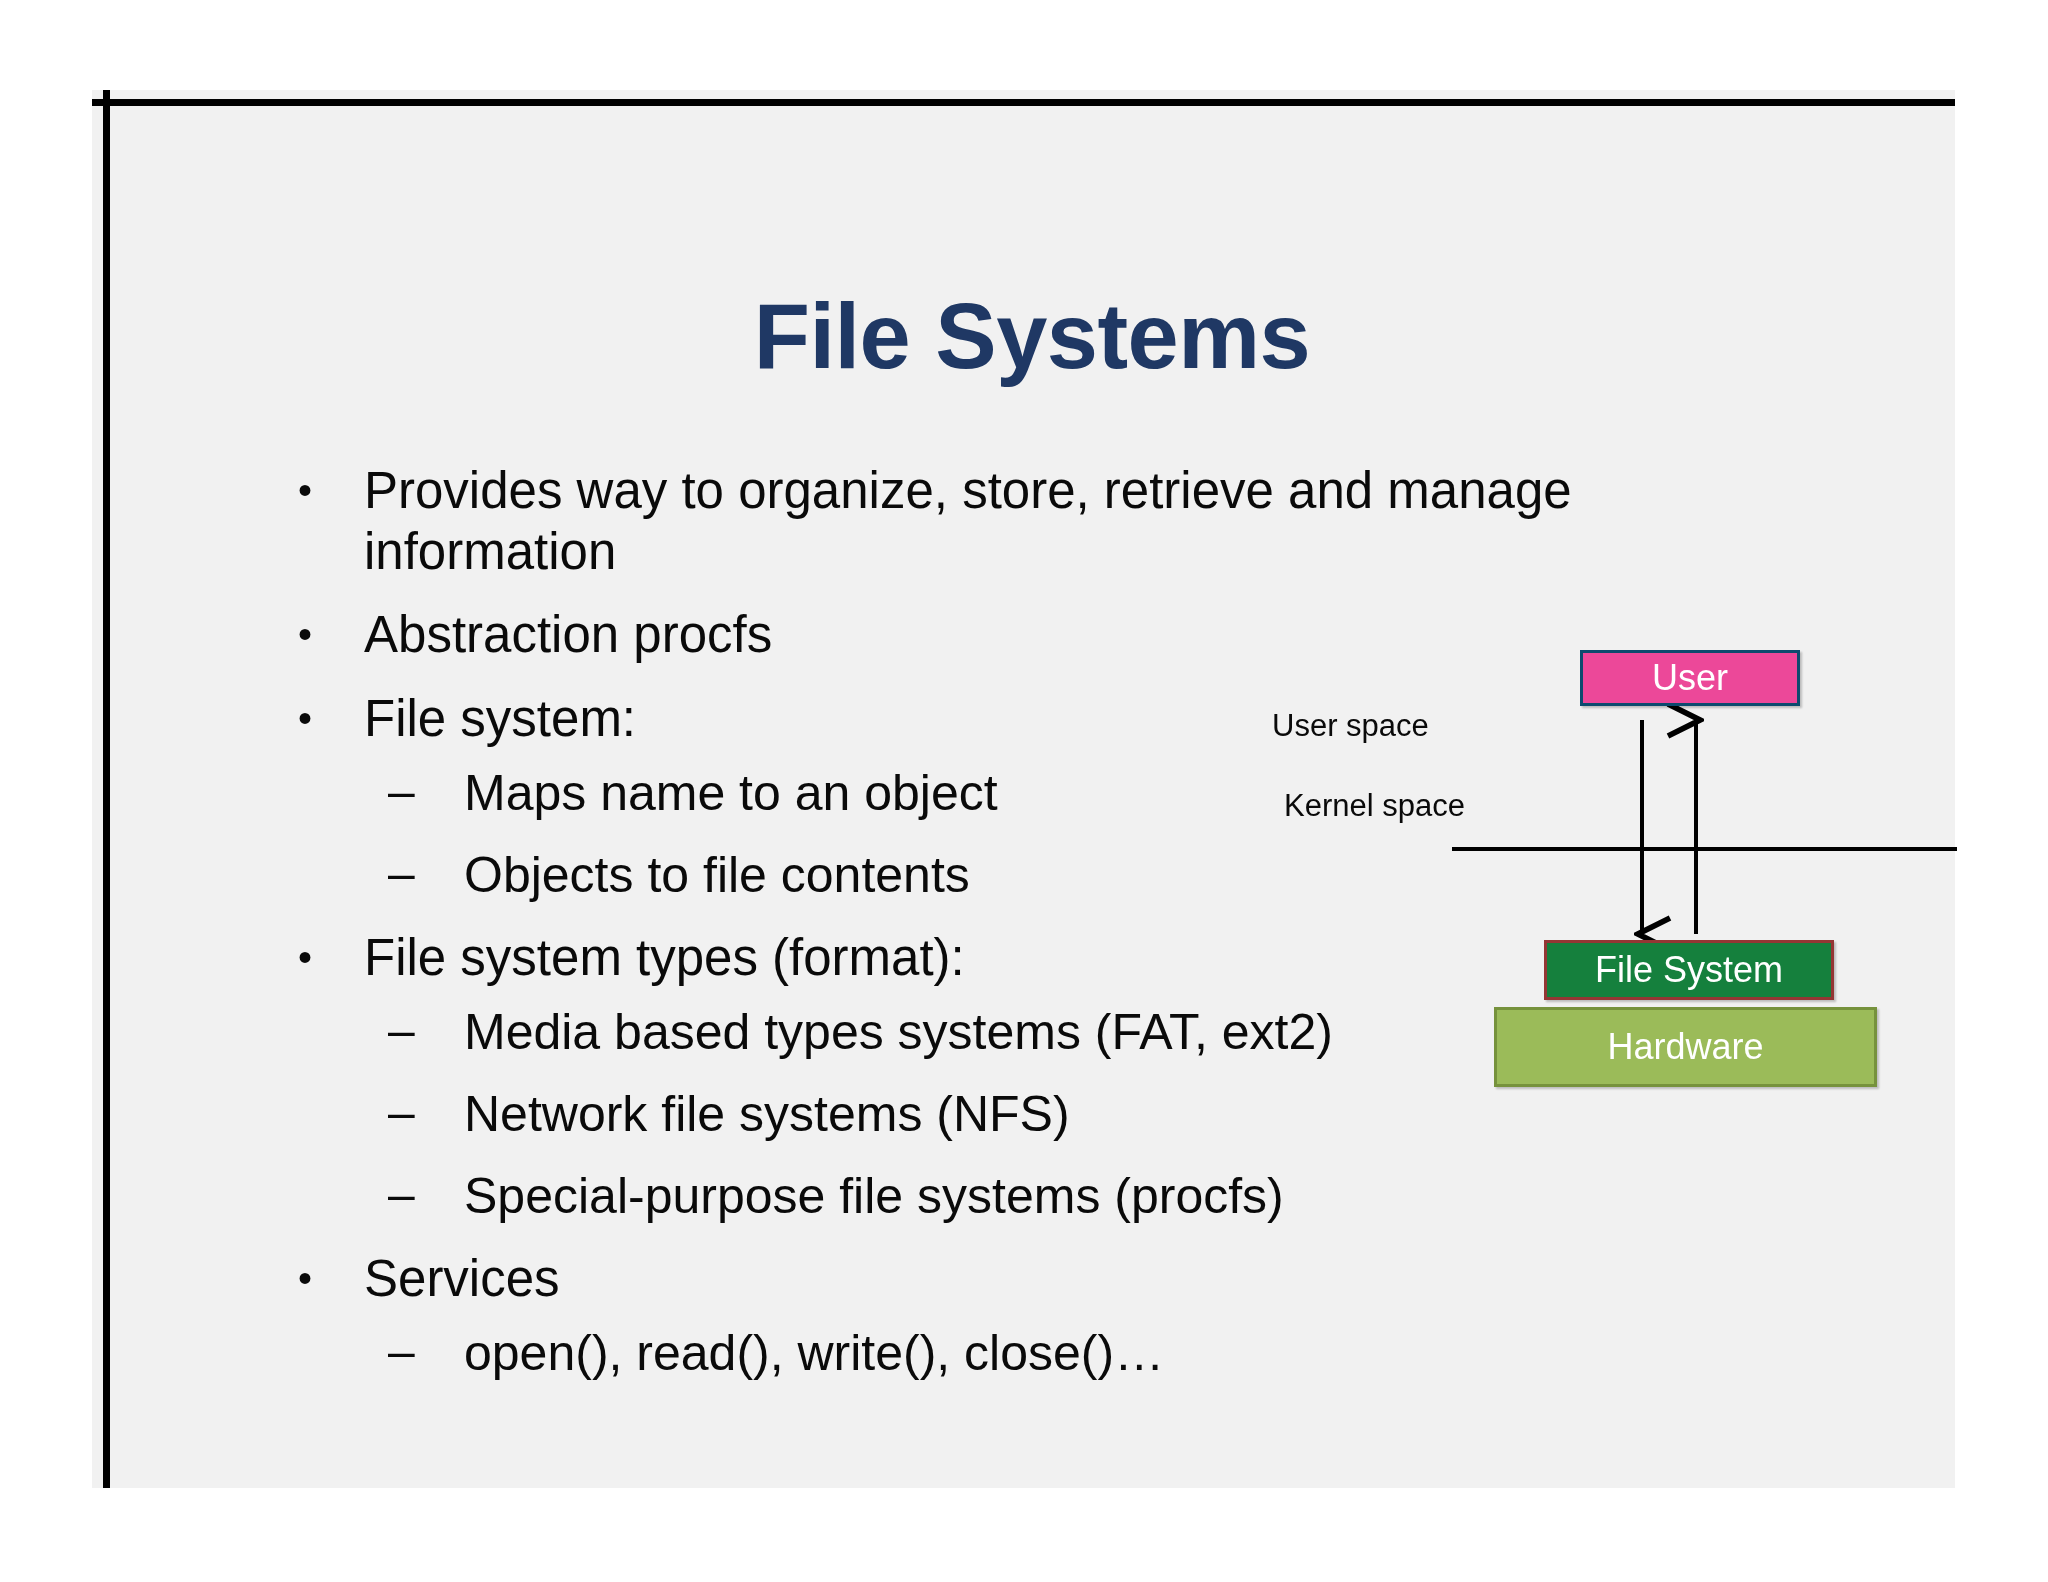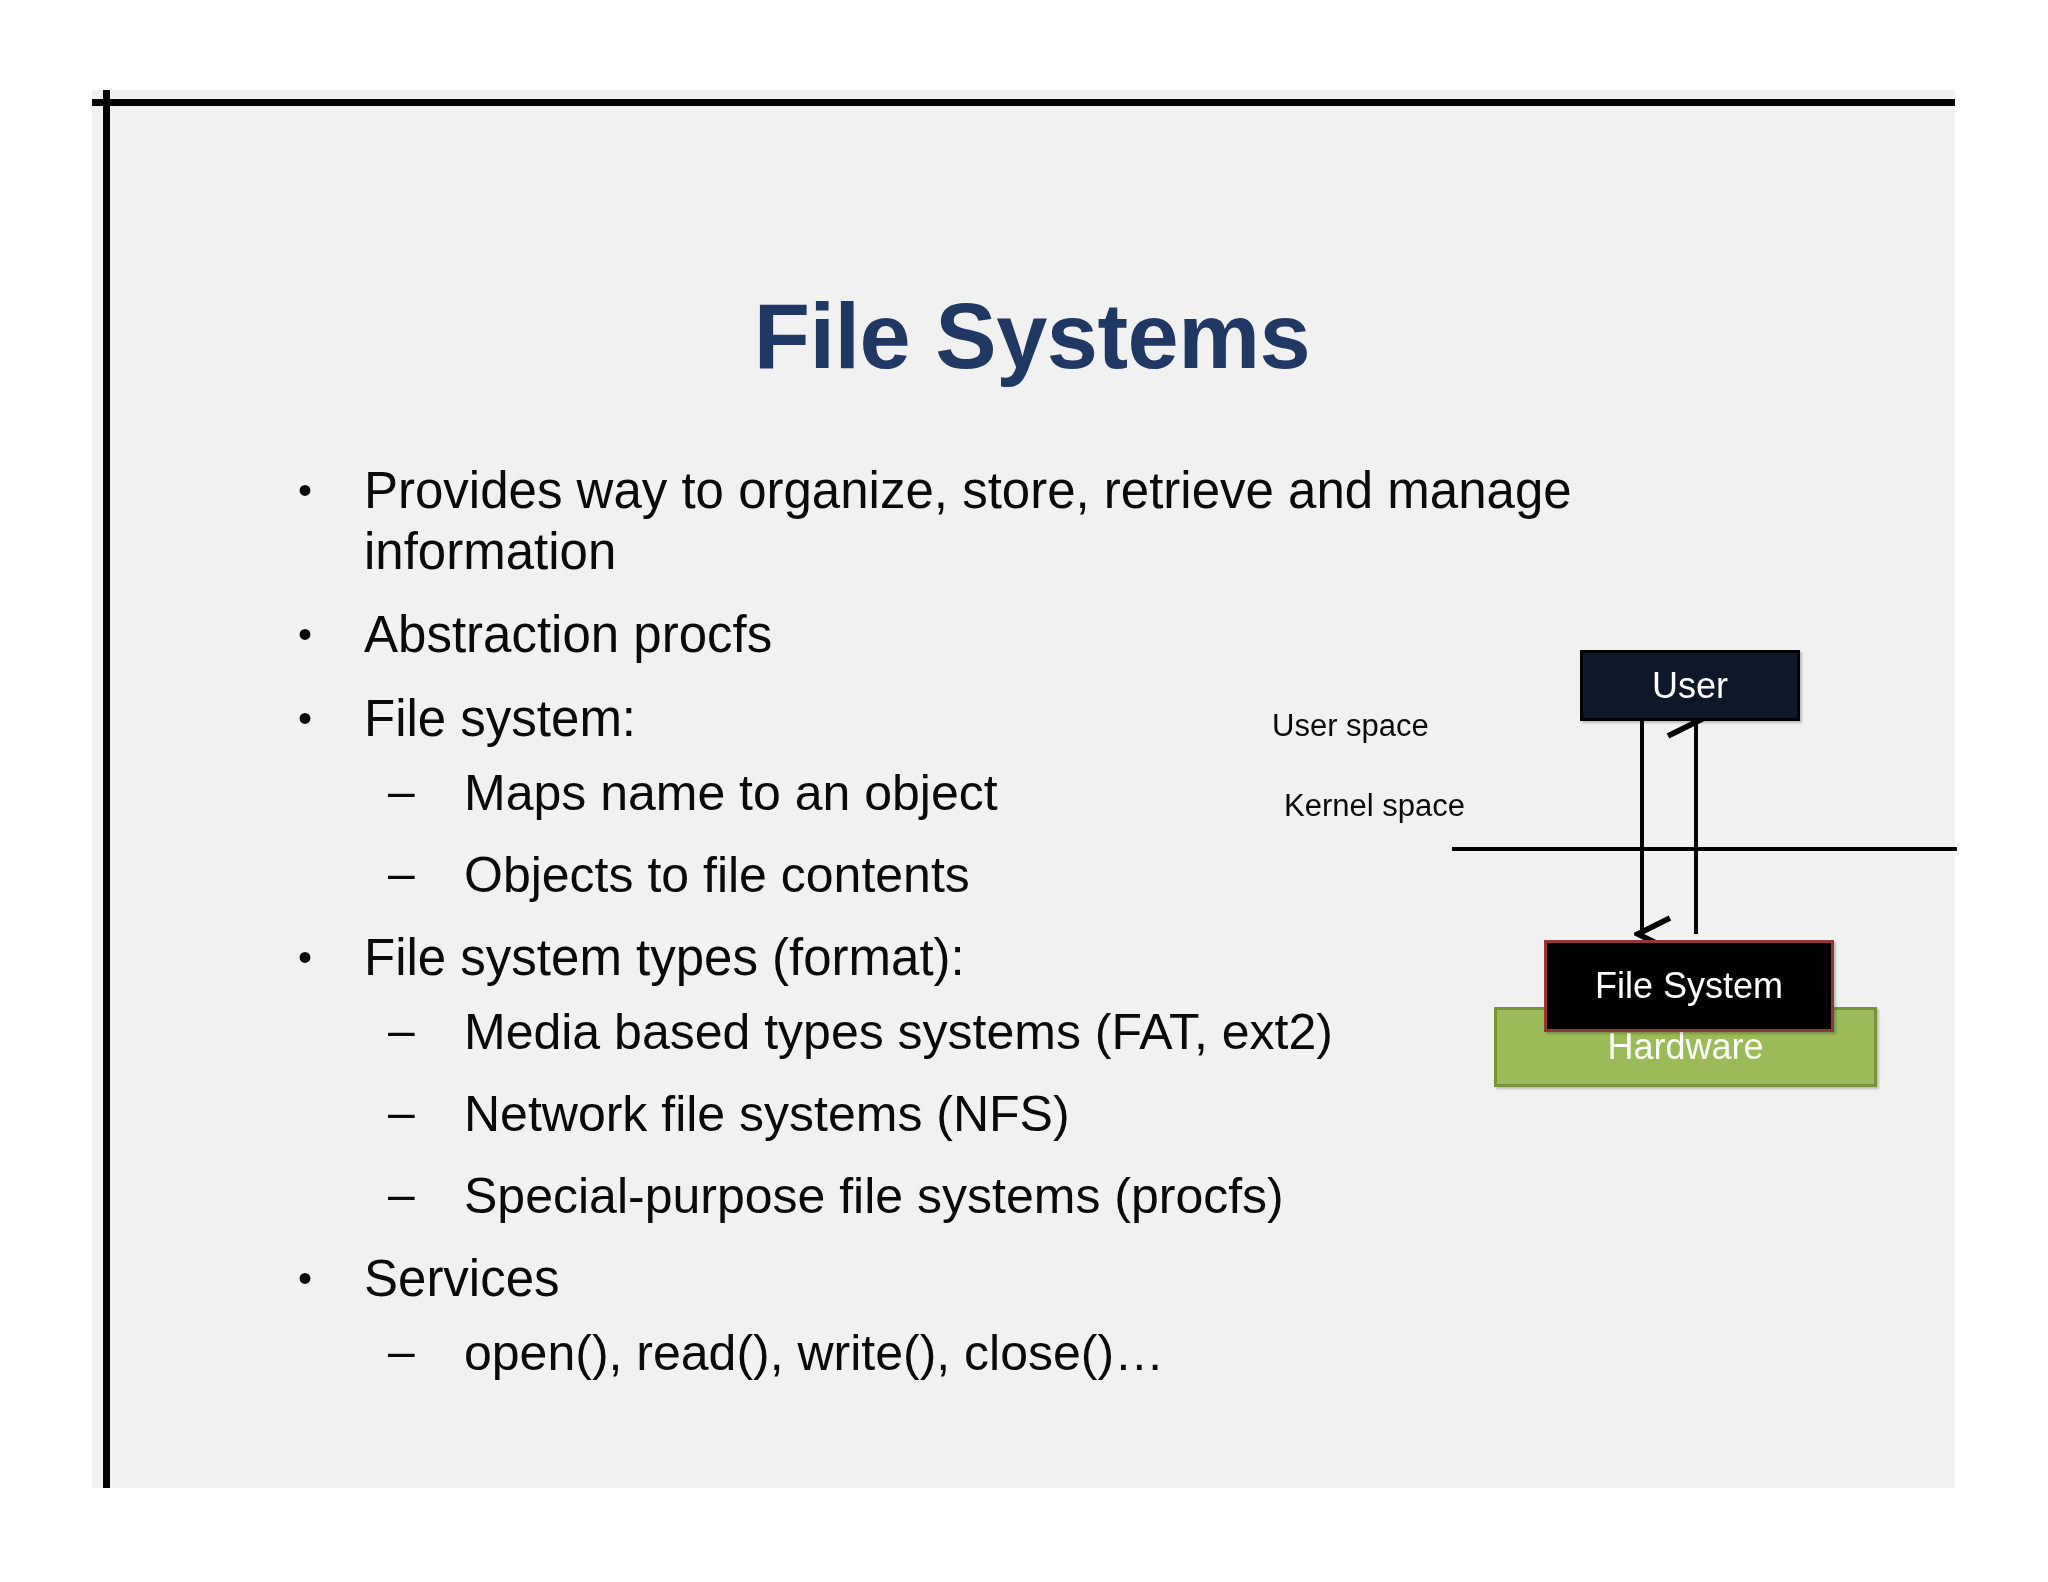--- a/index.html
+++ b/index.html
@@ -126,31 +126,31 @@
     display: flex;
     align-items: center;
     justify-content: center;
     text-align: center;
   }
 
   .box-user {
     left: 308px;
     top: 0px;
     width: 220px;
-    height: 71px;
-    background: #0f172a;
-    border: 3px solid #000000;
+    height: 56px;
+    background: #ec4899;
+    border: 3px solid #0c4a6e;
     box-shadow: 2px 2px 2px rgba(0,0,0,0.22);
   }
   .box-fs {
     left: 272px;
     top: 290px;
     width: 290px;
-    height: 92px;
-    background: #000000;
+    height: 60px;
+    background: #15803d;
     border: 3px solid #943634;
     box-shadow: 2px 2px 2px rgba(0,0,0,0.22);
   }
   .box-hw {
     left: 222px;
     top: 357px;
     width: 383px;
     height: 80px;
     background: #9bbb59;
     border: 3px solid #76923c;

